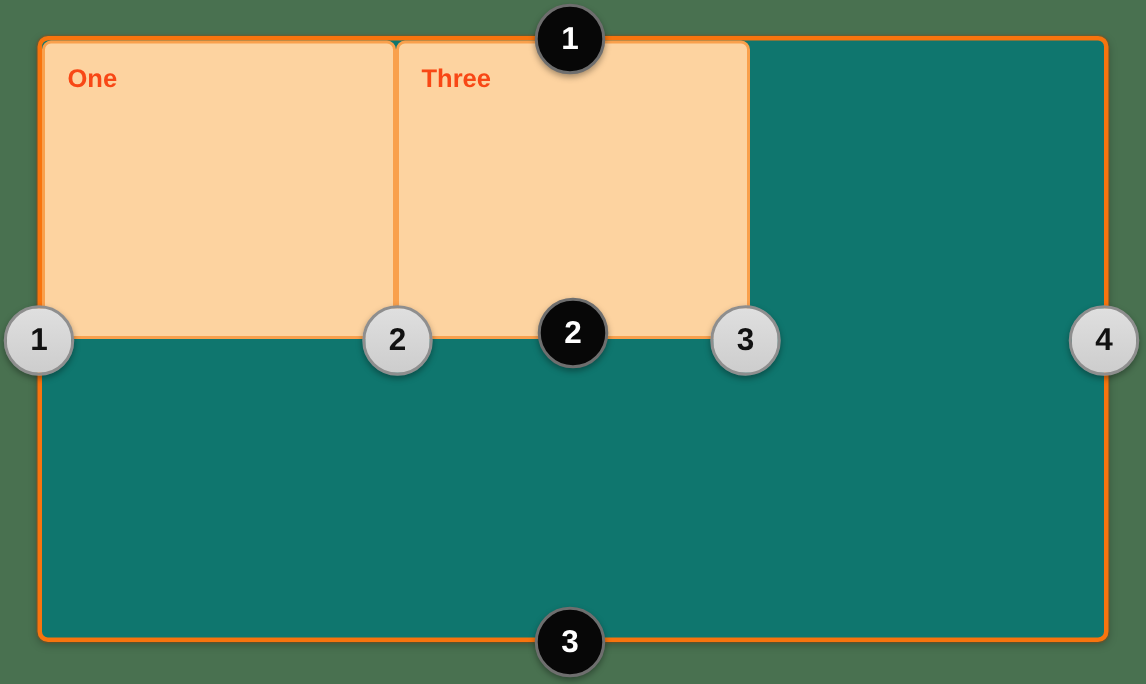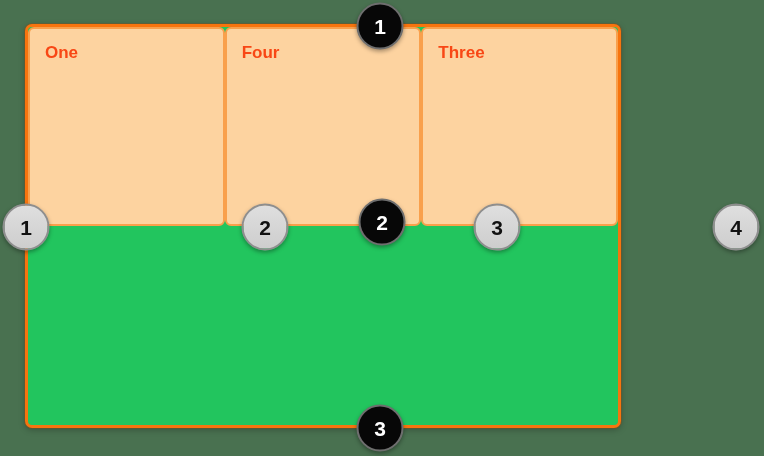--- a/index.html
+++ b/index.html
@@ -11,24 +11,24 @@
     position: relative;
     width: 764px;
     height: 456px;
     background: #497150;
     overflow: hidden;
   }
   .grid-container {
     position: absolute;
     left: 25px;
     top: 24px;
-    width: 596px;
+    width: 714px;
     height: 404px;
     box-sizing: border-box;
-    background: #22c55e;
+    background: #0f766e;
     border: 3px solid #F7740E;
     border-radius: 7px;
     box-shadow: 0 0 0 1px rgba(176,62,4,0.25), 0 2px 6px rgba(0,0,0,0.25);
     display: grid;
     grid-template-columns: repeat(3, 1fr);
     grid-template-rows: repeat(2, 1fr);
   }
   .cell {
     box-sizing: border-box;
     background: #FDD3A0;
@@ -81,23 +81,20 @@
 </head>
 <body>
 
 <div class="stage">
 
   <div class="grid-container">
     <div class="cell">
       <span>One</span>
     </div>
     <div class="cell">
-      <span>Four</span>
-    </div>
-    <div class="cell">
       <span>Three</span>
     </div>
     <div class="cell cell-empty">
       <span></span>
     </div>
   </div>
 
   <div class="badge badge-row pos-r1">1</div>
   <div class="badge badge-row pos-r2">2</div>
   <div class="badge badge-row pos-r3">3</div>

